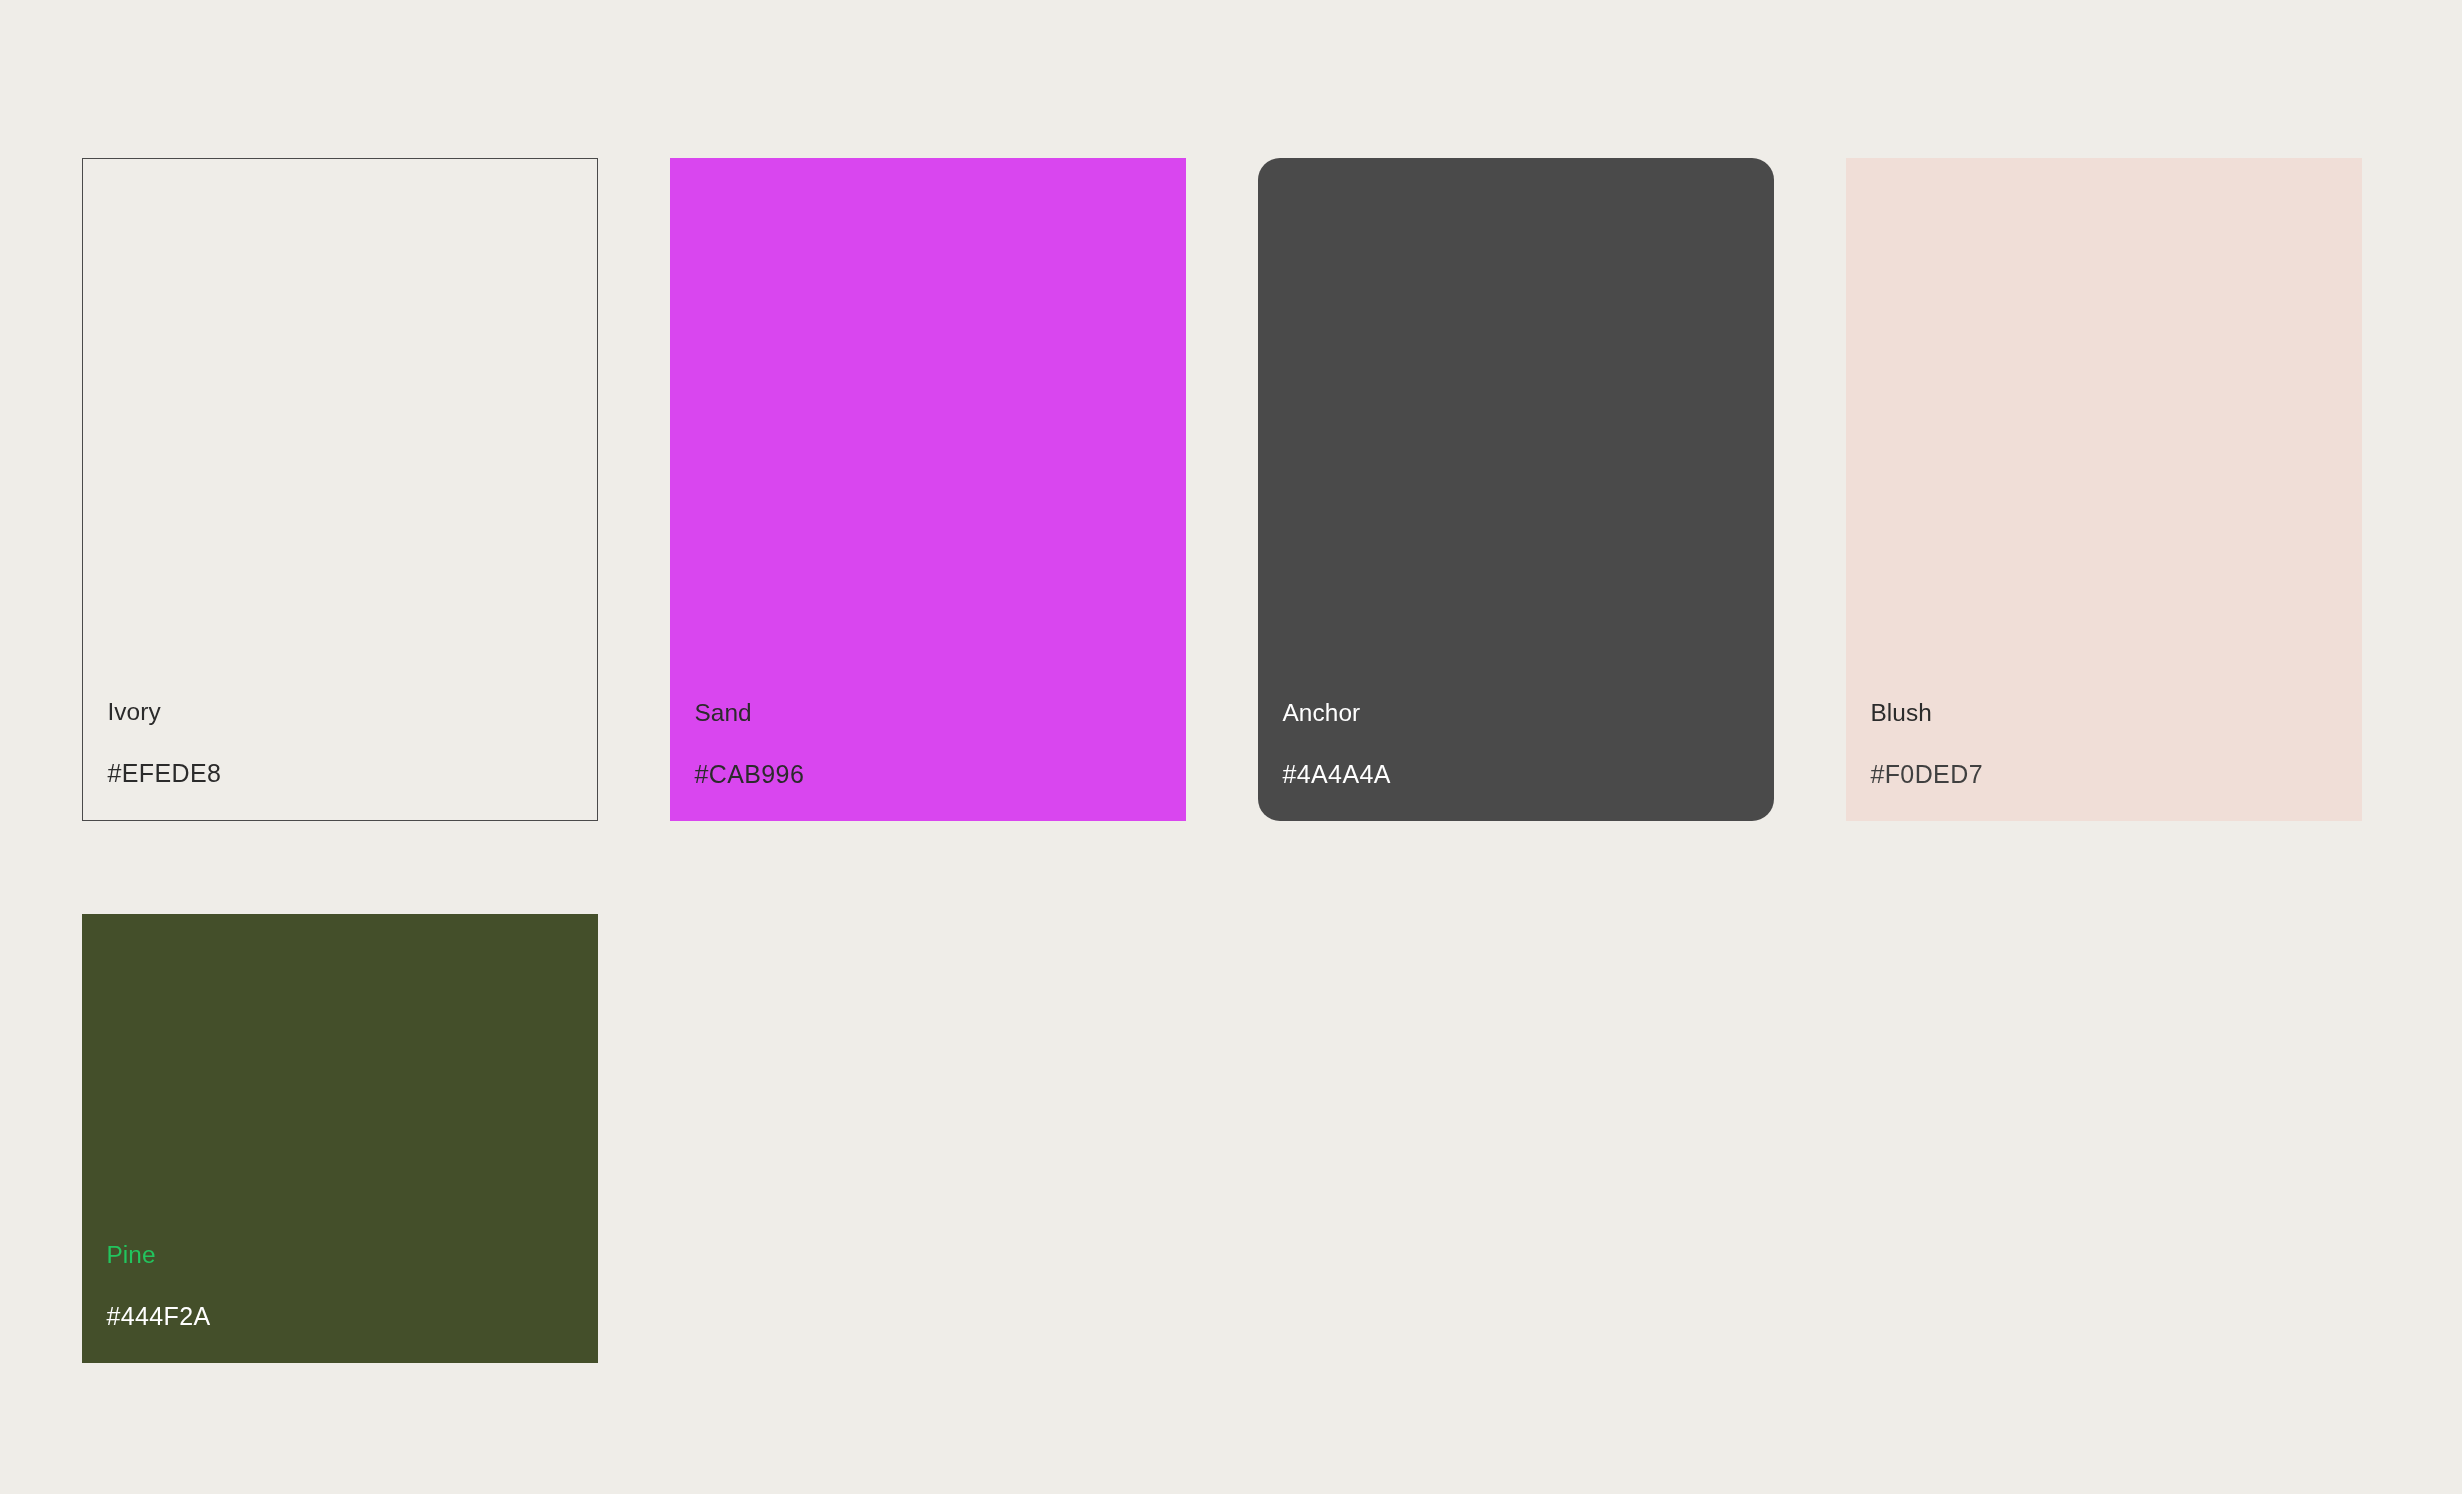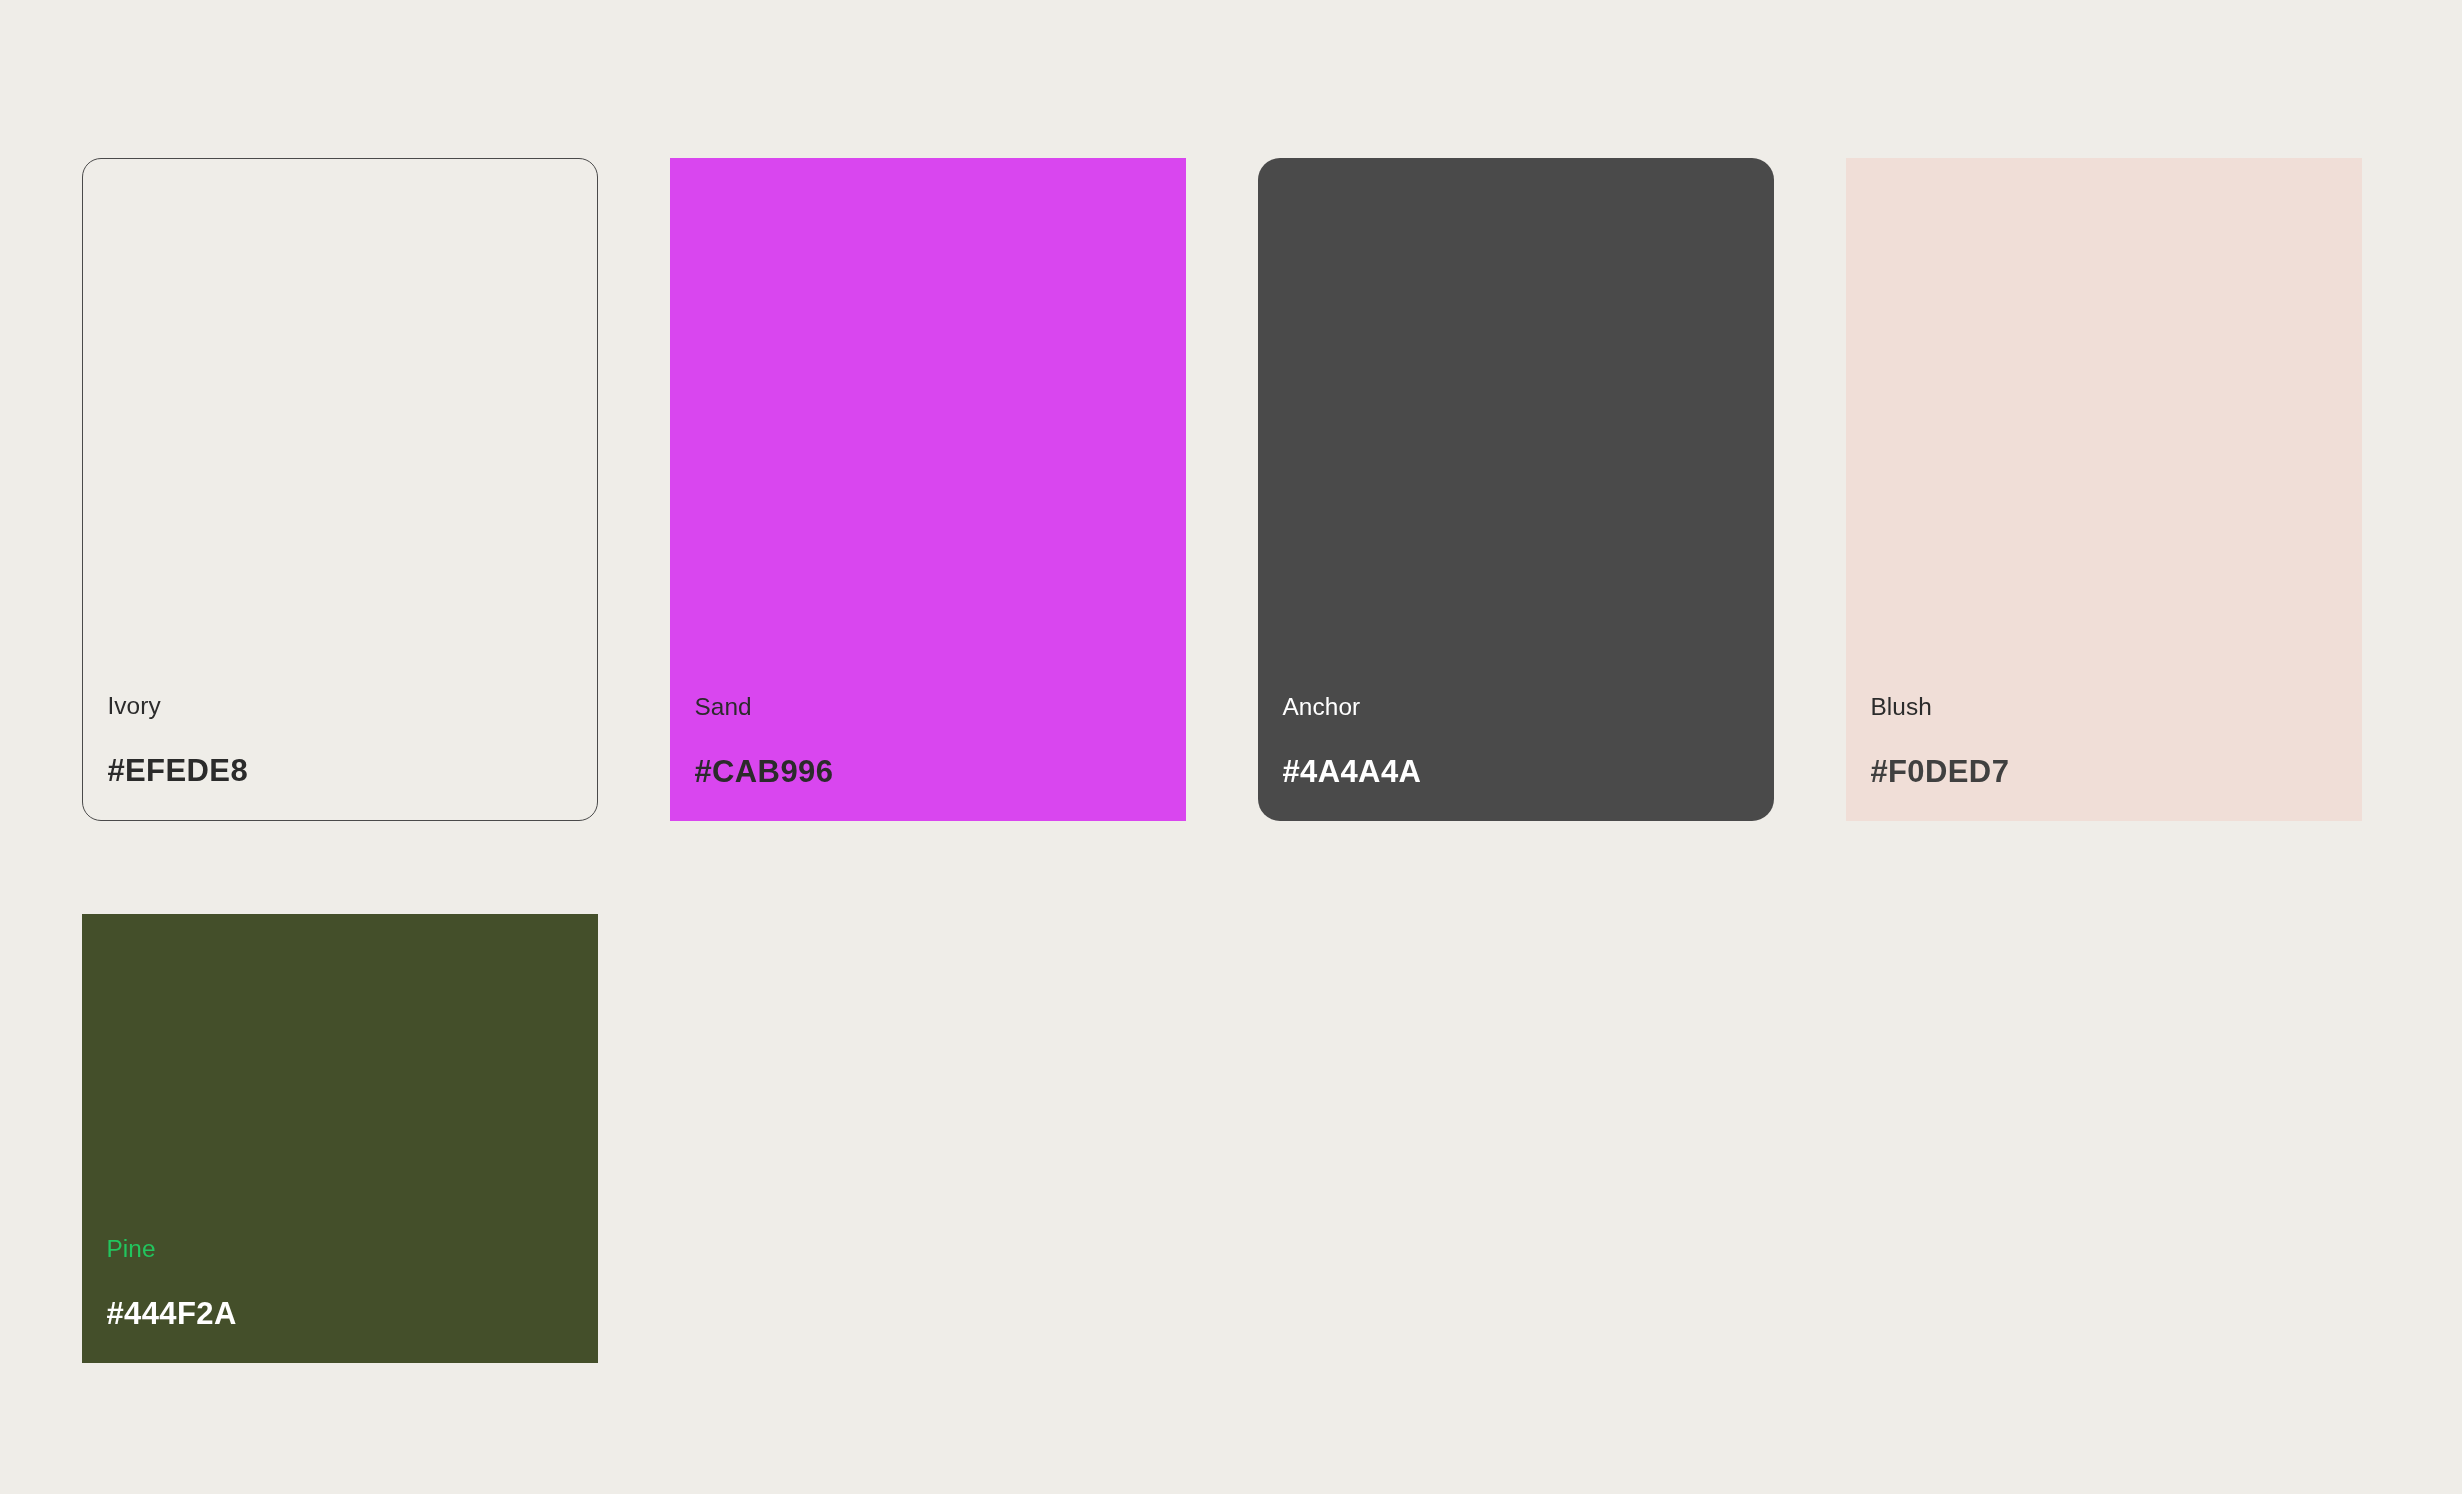--- a/index.html
+++ b/index.html
@@ -46,33 +46,33 @@
   .swatch-name {
     font-size: 24.4px;
     line-height: 1;
     letter-spacing: 0.1px;
     font-weight: 400;
     margin: 0 0 37px 0;
     white-space: nowrap;
   }
 
   .swatch-hex {
-    font-size: 31px;
+    font-size: 25px;
     line-height: 1;
     letter-spacing: 0.4px;
-    font-weight: 700;
+    font-weight: 400;
     margin: 0;
     white-space: nowrap;
   }
 </style>
 </head>
 <body style="background: rgb(239, 237, 232);">
 
 <div id="palette-grid">
-    <div class="swatch-card outlined" style="background: rgb(239, 237, 232); border-color: rgb(74, 74, 74); border-radius: 19px;">
+    <div class="swatch-card outlined" style="background: rgb(239, 237, 232); border-color: rgb(74, 74, 74);">
       <div class="swatch-name" style="color: rgb(43, 43, 43);">Ivory</div>
       <div class="swatch-hex" style="color: rgb(43, 43, 43);">#EFEDE8</div>
     </div>
     <div class="swatch-card" style="background: #d946ef;">
       <div class="swatch-name" style="color: rgb(43, 43, 43);">Sand</div>
       <div class="swatch-hex" style="color: rgb(43, 43, 43);">#CAB996</div>
     </div>
     <div class="swatch-card" style="background: rgb(74, 74, 74); border-radius: 22px;">
       <div class="swatch-name" style="color: rgb(255, 255, 255);">Anchor</div>
       <div class="swatch-hex" style="color: rgb(255, 255, 255); text-align: center;">#4A4A4A</div>

